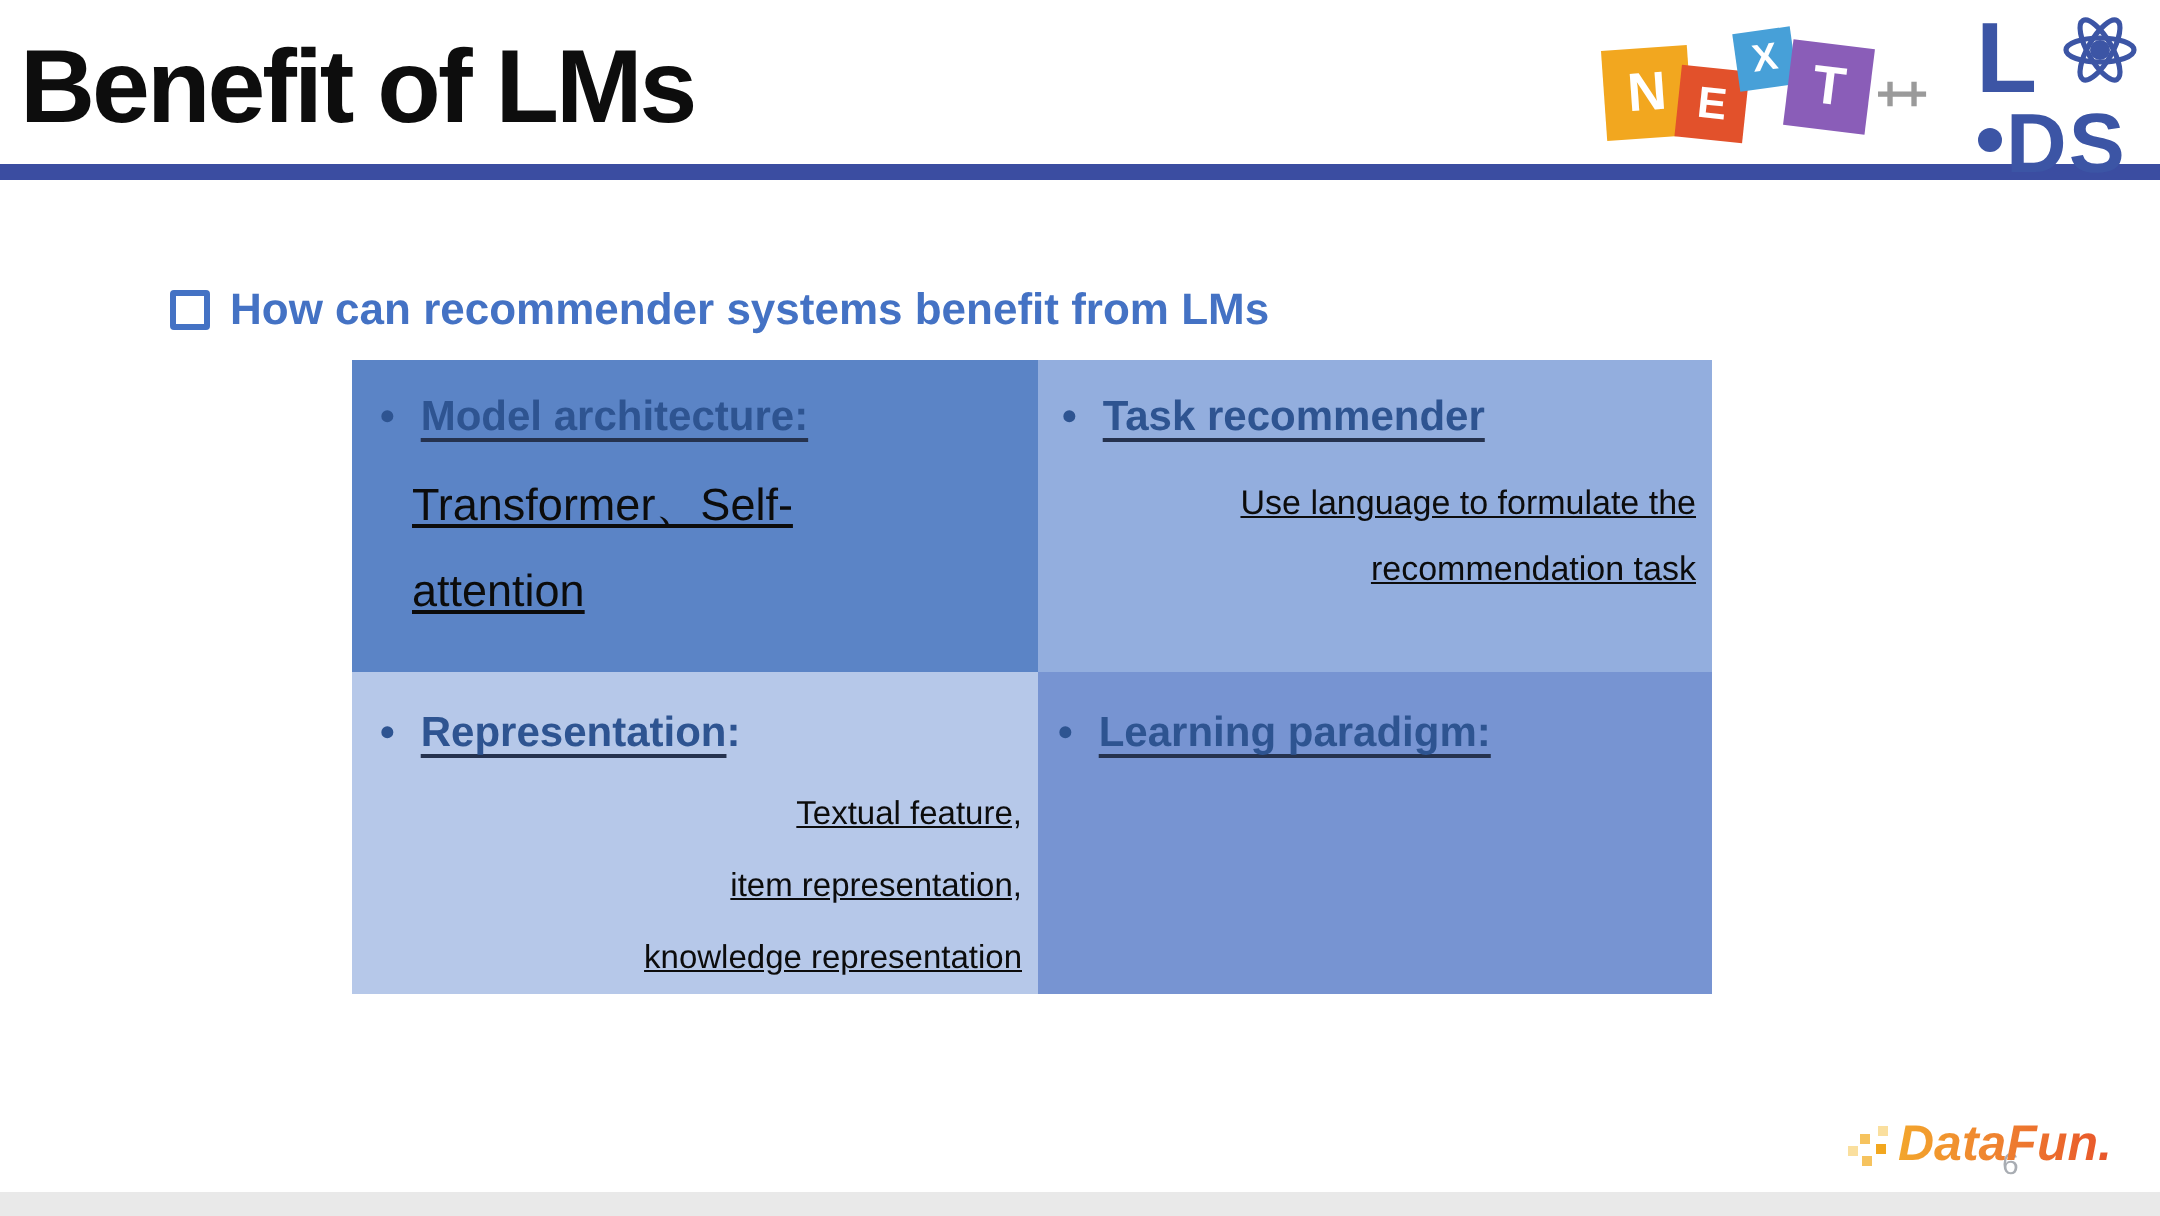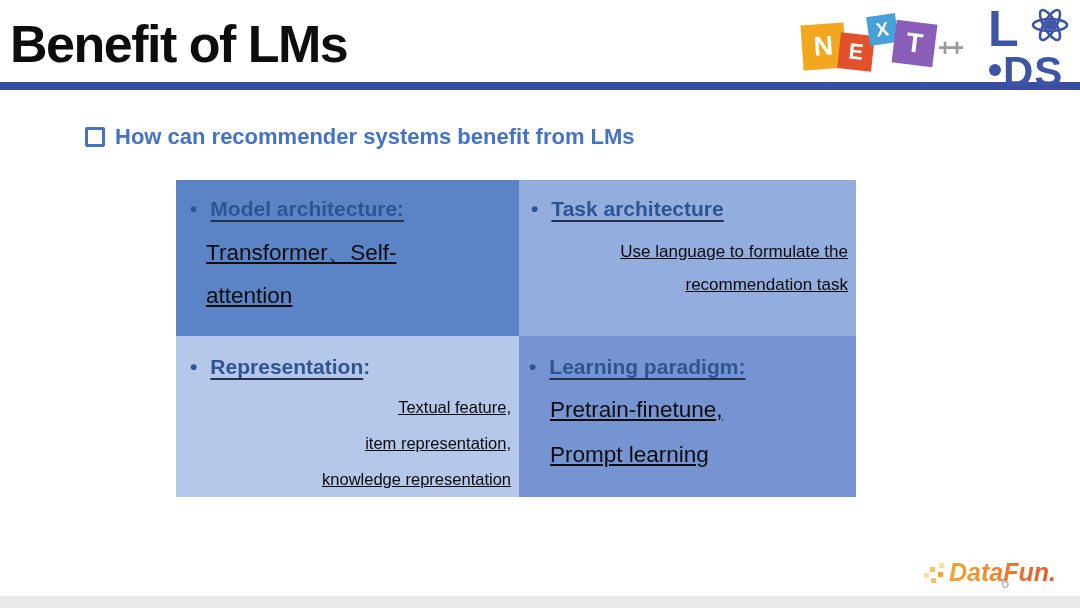--- a/index.html
+++ b/index.html
@@ -8,21 +8,21 @@
     overflow:hidden;font-family:"Liberation Sans",sans-serif;
   }
   
   .title{
     position:absolute;left:10px;top:18px;font-size:52px;font-weight:bold;
     color:#0d0d0d;letter-spacing:-1.5px;line-height:1;
   }
   .rule{position:absolute;left:0;top:82px;width:1080px;height:8px;background:#3b4da1;}
   
   .heading{
-    position:absolute;left:85px;top:123px;display:flex;align-items:center;
+    position:absolute;left:85px;top:141px;display:flex;align-items:center;
     color:#4472c4;font-size:22px;font-weight:bold;line-height:28px;
   }
   .square-bullet{
     width:14px;height:14px;border:3.5px solid #4472c4;border-radius:2px;
     display:inline-block;margin-right:10px;flex:0 0 auto;
   }
   
   .grid{
     position:absolute;left:176px;top:180px;width:680px;height:317px;
     display:grid;grid-template-columns:343px 337px;grid-template-rows:156px 161px;
@@ -126,21 +126,21 @@
       <div class="cell-body">
         <div>Transformer、Self-</div>
         <div>attention</div>
       </div>
     </div>
 
     <div class="cell cell-tr">
       <div class="cell-header">
         <span class="bullet">•</span>
         <span>
-          <span class="hdr-text">Task architecture</span><span class="hdr-suffix"></span>
+          <span class="hdr-text">Task recommender</span><span class="hdr-suffix"></span>
         </span>
       </div>
       <div class="cell-body">
         <div>Use language to formulate the</div>
         <div>recommendation task</div>
       </div>
     </div>
 
     <div class="cell cell-bl">
       <div class="cell-header">
@@ -156,24 +156,20 @@
       </div>
     </div>
 
     <div class="cell cell-br">
       <div class="cell-header">
         <span class="bullet">•</span>
         <span>
           <span class="hdr-text">Learning paradigm:</span><span class="hdr-suffix"></span>
         </span>
       </div>
-      <div class="cell-body">
-        <div>Pretrain-finetune,</div>
-        <div>Prompt learning</div>
-      </div>
     </div>
 
   </div>
 
   <div class="page-num">6</div>
 
   <div class="datafun">
     <span class="df-dots">
         <span class="df-dot"></span>
       </span>

